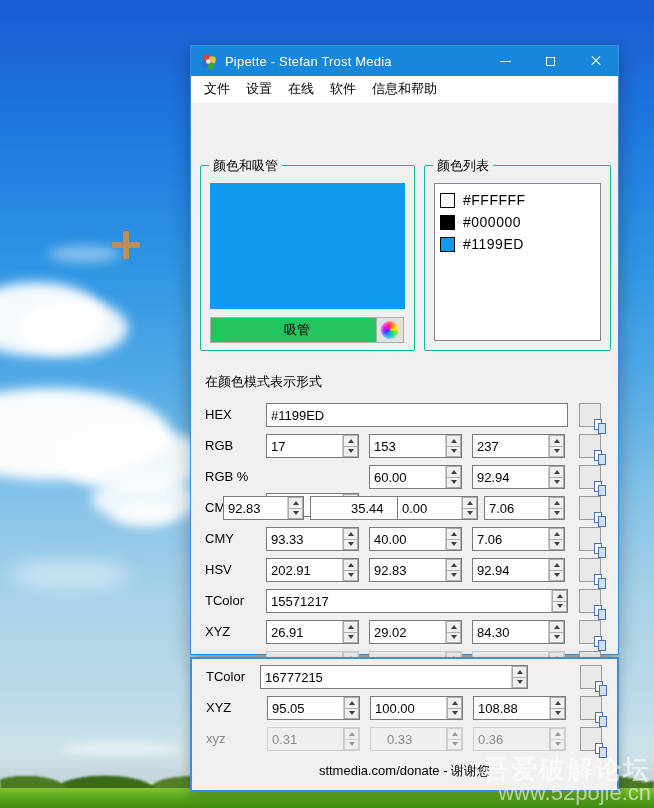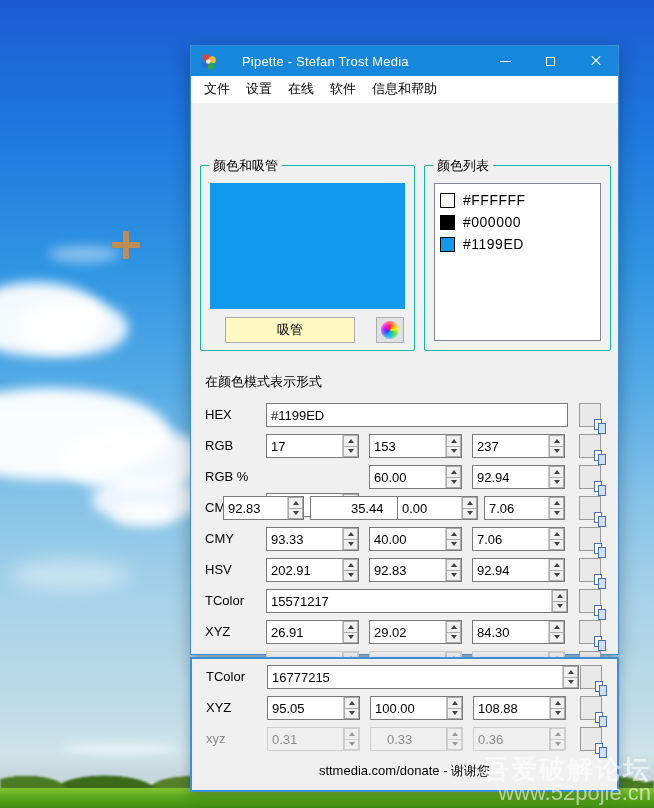--- a/index.html
+++ b/index.html
@@ -49,21 +49,21 @@
   
   .win { position:absolute; background:#f0f0f0; }
   .win.main { left:190px; top:45px; width:429px; height:610px;
     border:1px solid #3c8ed9; box-shadow:0 6px 18px rgba(0,0,0,.30); }
   .win.second { left:190px; top:657px; width:429px; height:135px;
     border:2px solid #3c8ed9; box-shadow:0 4px 12px rgba(0,0,0,.25); }
 
   .titlebar { position:absolute; left:0; top:0; width:100%; height:30px;
     background:#1787dc; display:flex; align-items:center; color:#fff; }
   .appicon { width:17px; height:17px; margin:0 8px 0 9px; flex:0 0 auto; }
-  .title { font-size:13px; letter-spacing:.2px;margin-left:17px; }
+  .title { font-size:13px; letter-spacing:.2px; }
   .winbtns { margin-left:auto; display:flex; height:100%; }
   .wbtn { width:45px; height:100%; display:flex; align-items:center; justify-content:center; }
   .glyph-min { width:11px; height:1px; background:#fff; }
   .glyph-max { width:9px; height:9px; border:1px solid #fff; }
   .glyph-close { position:relative; width:12px; height:12px; }
   .glyph-close::before,.glyph-close::after { content:""; position:absolute; left:0; top:5px;
     width:12px; height:1.4px; background:#fff; }
   .glyph-close::before { transform:rotate(45deg); } .glyph-close::after { transform:rotate(-45deg); }
 
   .menubar { position:absolute; left:0; top:30px; width:100%; height:27px; background:#fff;
@@ -72,22 +72,22 @@
 
   .content { position:absolute; left:0; top:57px; width:100%; bottom:0; background:#f0f0f0; }
 
   .group { position:absolute; border:1px solid #14b8a6; border-radius:2px; }
   .group-label { position:absolute; top:-9px; left:8px; background:#f0f0f0;
      padding:0 4px; font-size:13px; color:#000; }
   .g-picker { left:9px;  top:62px; width:215px; height:186px; }
   .g-list   { left:233px; top:62px; width:187px; height:186px; }
 
   .swatch-big { position:absolute; left:9px; top:17px; width:195px; height:126px; }
-  .btn-pipette { position:absolute; left:24px; top:151px; width:130px; height:26px;
-     background:#fef9c3; border:1px solid #adadad; font-size:13px; color:#000;
+  .btn-pipette { position:absolute; left:9px; top:151px; width:174px; height:26px;
+     background:#22c55e; border:1px solid #adadad; font-size:13px; color:#000;
      display:flex; align-items:center; justify-content:center; }
   .btn-wheel { position:absolute; left:175px; top:151px; width:28px; height:26px;
      background:#e1e1e1; border:1px solid #adadad; display:flex; align-items:center; justify-content:center; }
   .wheel { width:18px; height:18px; border-radius:50%;
      background:conic-gradient(#ff2d2d,#ff8a00,#ffe600,#4cd62b,#00c8a0,#00a0ff,#2b3cff,#b400ff,#ff00c8,#ff2d2d);
      box-shadow:inset 0 0 5px rgba(255,255,255,.9); }
 
   .listbox { position:absolute; left:9px; top:17px; width:167px; height:158px;
      background:#fff; border:1px solid #828790; padding:5px 0 0 5px; }
   .list-item { display:flex; align-items:center; height:22px; }
@@ -521,21 +521,21 @@
         </div>
 
       <div class="donate main-donate">sttmedia.com/donate - 谢谢您</div>
     </div>
   </div>
 
   <div class="win second">
     <div class="rows second-rows" id="second-rows">
         <div class="row" style="top: 0px;">
           <span class="rowlabel">TColor</span>
-          <div class="field" style="left: 75px; width: 312px; justify-content: space-between;">
+          <div class="field" style="left: 68px; width: 268px; justify-content: space-between;">
             <input type="text" value="16777215" style="">
             <div class="spin">
               <div>
                 <span class="tri-up"></span>
               </div>
               <div>
                 <span class="tri-dn"></span>
               </div>
             </div>
           </div>

